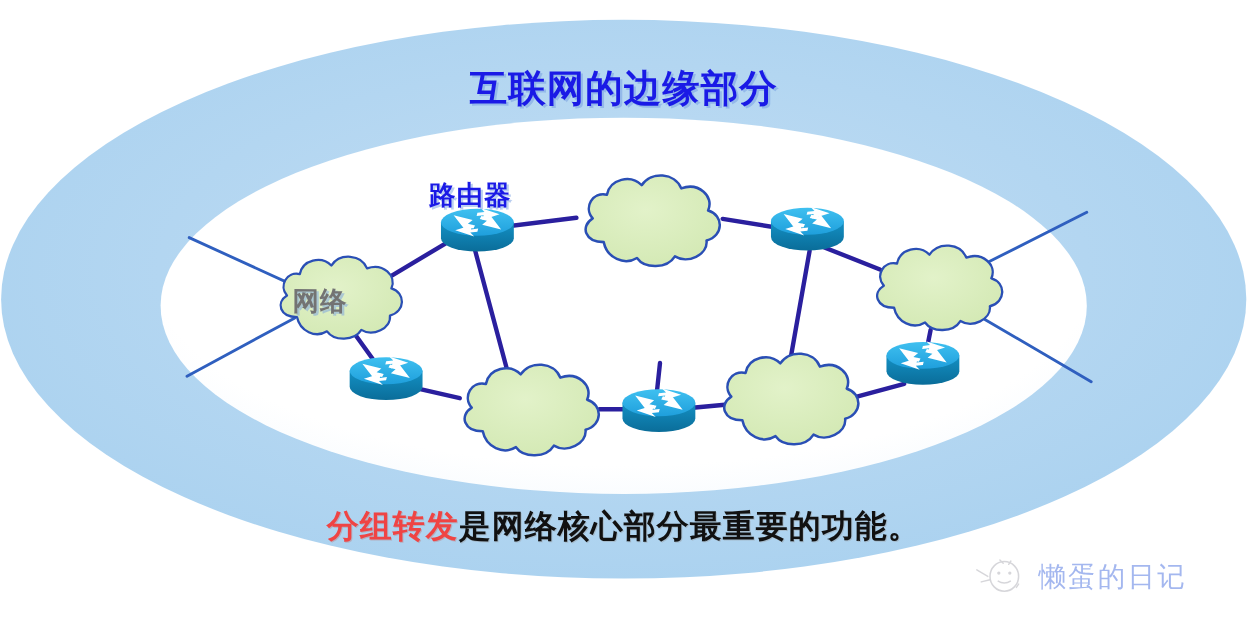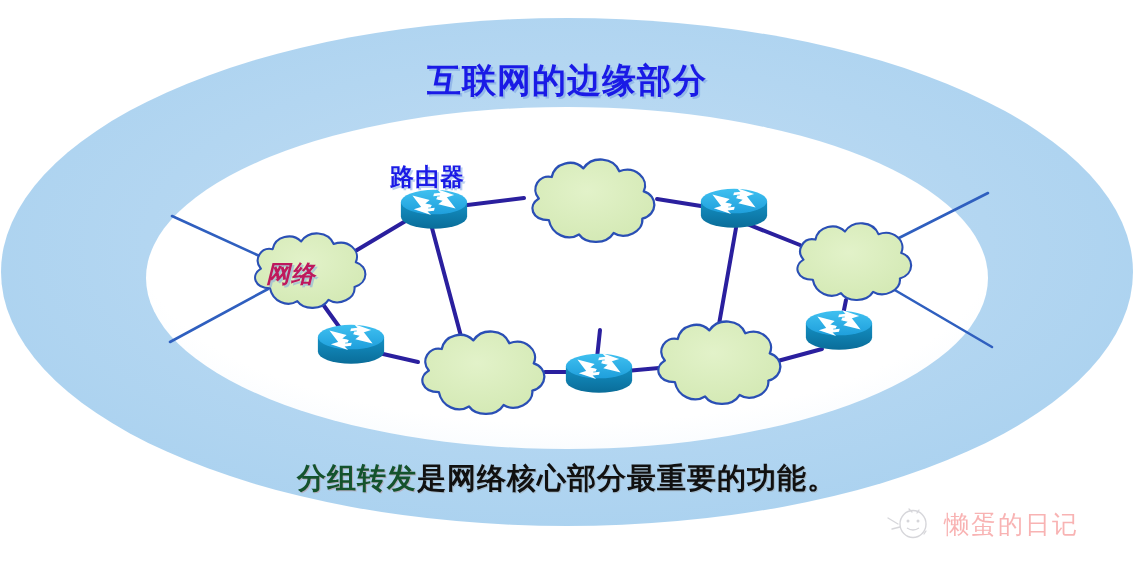--- a/index.html
+++ b/index.html
@@ -59,49 +59,48 @@
     left: 390px;
     top: 161px;
     font-size: 24px;
     color: #1a1ae6;
     text-shadow: 2px 2px 0 rgba(120,160,225,0.5);
   }
   #network-label {
     left: 266px;
     top: 258px;
     font-size: 24px;
-    color: #be185d;
+    color: #737373;
     text-shadow: 2px 2px 0 rgba(120,160,225,0.5);
-    font-style: italic;
   }
   #bottom-note {
     left: 0; right: 0;
     top: 459px;
     text-align: center;
     font-size: 29px;
     color: #111111;
     text-shadow: 1px 1px 0 rgba(150,150,150,0.4);
   }
   #bottom-note .hl {
-    color: #14532d;
+    color: #ef4444;
     text-shadow: 1px 1px 0 rgba(190,120,120,0.4);
     margin-top: 48px;
   }
   #watermark {
     position: absolute;
     left: 886px;
     top: 507px;
     display: flex;
     align-items: center;
     gap: 12px;
     opacity: 0.40;
   }
   #watermark .wm-text {
     font-size: 25px;
-    color: #ef4444;
+    color: #1d4ed8;
     letter-spacing: 2px;
     font-weight: normal;
   }
 </style>
 </head>
 <body>
 
 <div id="stage">
 
   <svg id="diagram-svg" viewBox="0 0 1134 574">

